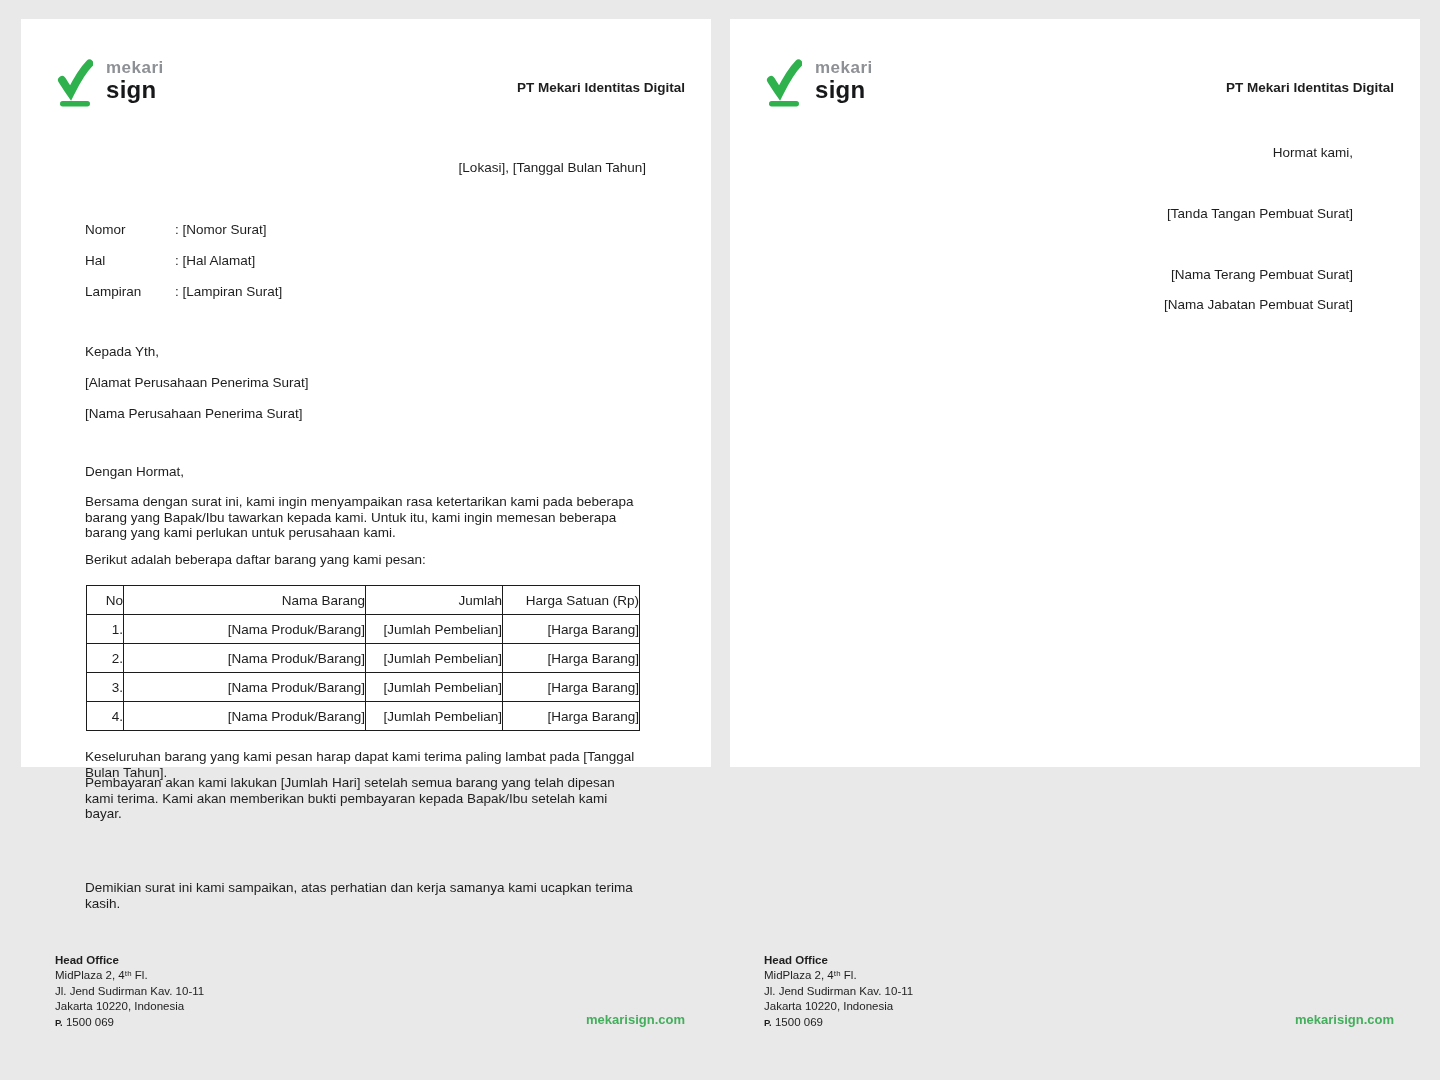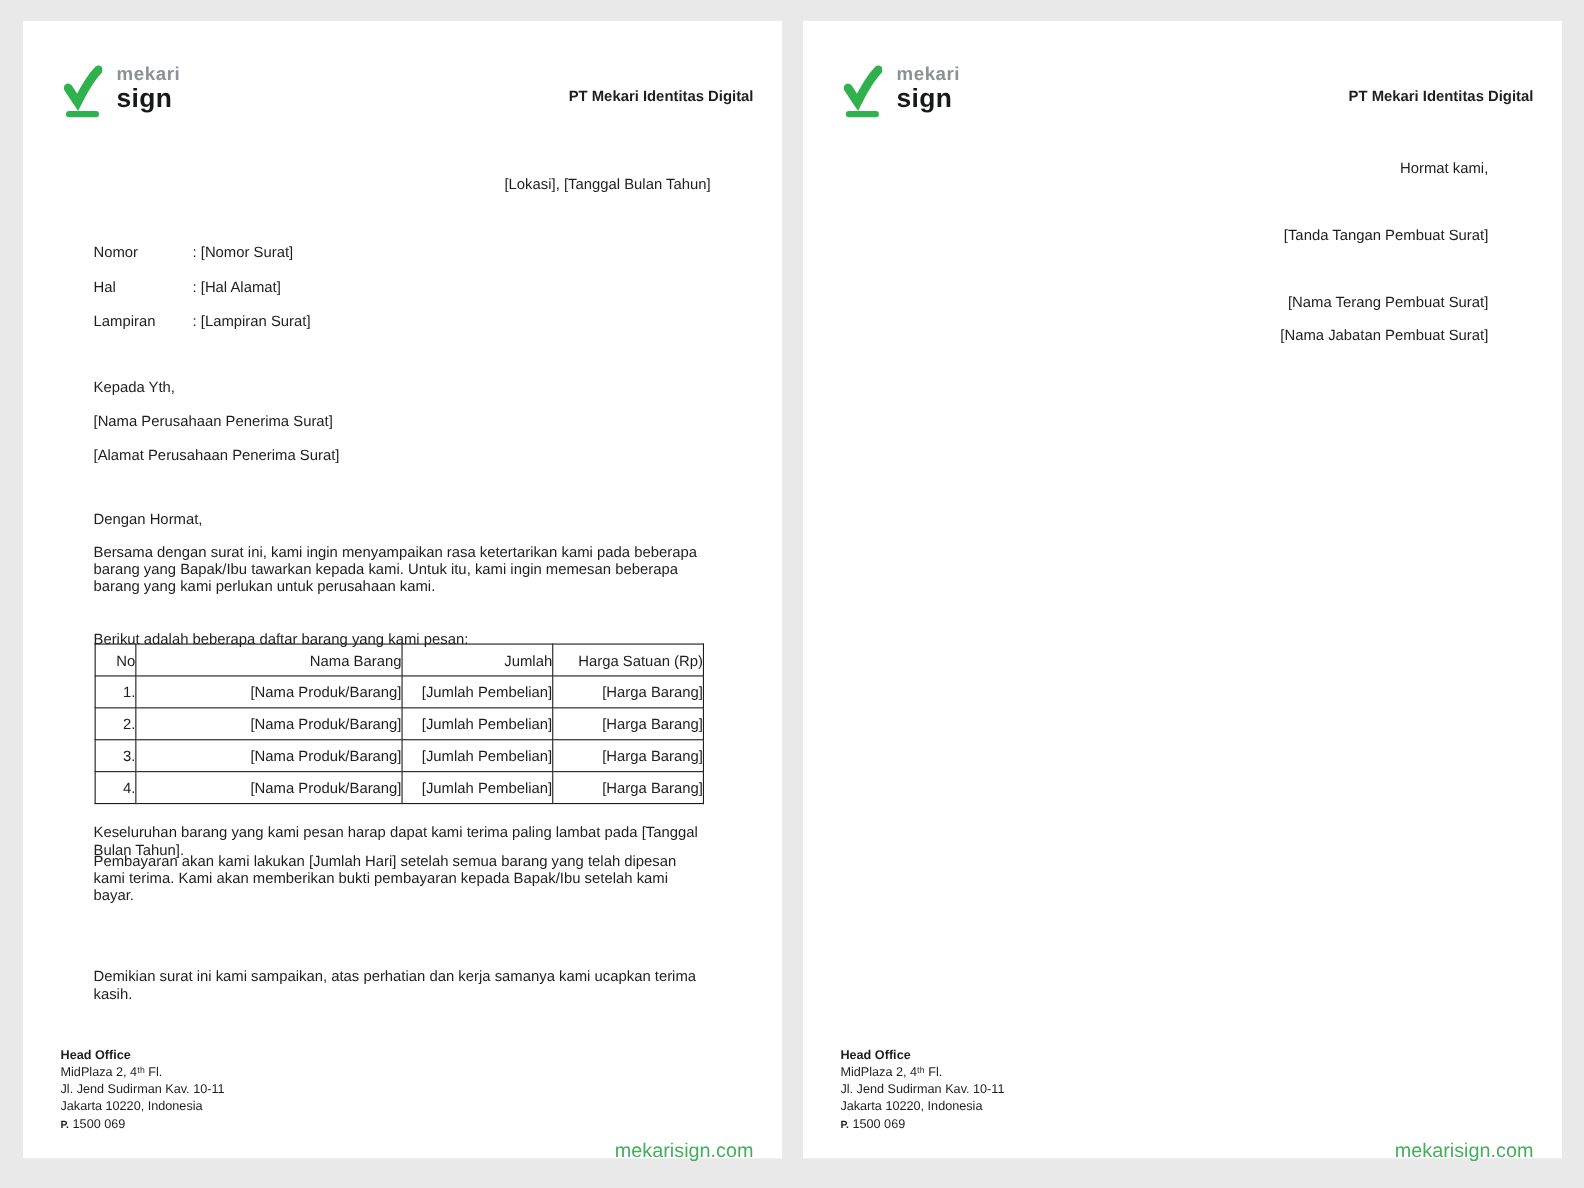--- a/index.html
+++ b/index.html
@@ -3,21 +3,21 @@
 <meta charset="utf-8">
 <style>
   :root{
     --bg:#e9e9e9; --page:#ffffff; --ink:#1e1e1f; --logo-gray:#8d9095;
     --green:#2fb14d; --link-green:#43ae5c; --tborder:#1c1c1c;
   }
   *{margin:0;padding:0;box-sizing:border-box;}
   html,body{width:1440px;height:1080px;}
   body{background:var(--bg);font-family:"Liberation Sans","DejaVu Sans",sans-serif;color:var(--ink);}
   .canvas{position:relative;width:1440px;height:1080px;overflow:hidden;}
-  .page{position:absolute;top:19px;width:690px;height:1034px;background:var(--page);}
+  .page{position:absolute;top:19px;width:690px;height:748px;background:var(--page);}
   .page-1{left:21px;}
   .page-2{left:730px;}
 
   
   .logo{position:absolute;left:36px;top:40px;display:flex;align-items:flex-start;}
   .logo svg{display:block;}
   .logo-text{margin-left:13px;display:flex;flex-direction:column;}
   .logo-word-top{font-size:17px;font-weight:600;color:var(--logo-gray);letter-spacing:.5px;line-height:1.1;}
   .logo-word-bottom{font-size:24px;font-weight:800;color:#17181a;letter-spacing:.3px;line-height:.95;margin-top:1px;}
   .company{position:absolute;top:61px;right:26px;font-size:13.5px;font-weight:bold;}
@@ -26,21 +26,21 @@
   .t{font-size:13.5px;line-height:15.7px;}
   .date-line{position:absolute;top:141px;right:65px;}
   .meta{position:absolute;left:64px;top:196px;}
   .meta-row{height:30.6px;display:flex;align-items:center;}
   .meta-label{display:inline-block;width:90px;}
   .recipient{position:absolute;left:64px;top:318px;}
   .recipient div{height:30.6px;display:flex;align-items:center;}
   .salutation{position:absolute;left:64px;top:445px;}
   .para{position:absolute;left:64px;width:560px;}
   .para-intro{top:475px;}
-  .list-intro{position:absolute;left:64px;top:554px;}
+  .list-intro{position:absolute;left:64px;top:533px;}
   .para-deadline{top:730px;}
   .para-payment{top:756px;}
   .para-closing{top:838px;margin-top:23px;}
 
   
   .order-table{position:absolute;left:65px;top:566px;border-collapse:collapse;table-layout:fixed;}
   .order-table th,.order-table td{
     border:1px solid var(--tborder);font-size:13.5px;font-weight:normal;
     text-align:right;height:29px;padding:0 0 0 7px;vertical-align:middle;white-space:nowrap;overflow:hidden;
   }
@@ -49,21 +49,21 @@
   .signoff-line{position:absolute;right:67px;white-space:nowrap;}
   .so-closing{top:126px;}
   .so-signature{top:187px;}
   .so-name{top:248px;}
   .so-title{top:278px;}
 
   
   .footer{position:absolute;left:34px;top:934px;font-size:11.5px;line-height:15.4px;}
   .footer .office{font-weight:bold;}
   .phone-prefix{font-size:9.5px;font-weight:600;}
-  .website{position:absolute;right:26px;top:993px;font-size:18px;font-weight:normal;color:var(--link-green);text-decoration:none;margin-top:24px;}
+  .website{position:absolute;right:26px;top:993px;font-size:13px;font-weight:bold;color:var(--link-green);text-decoration:none;}
 </style>
 </head>
 <body>
 
 <div class="canvas">
 
   <section class="page page-1">
 
     <div class="logo">
       <span>
@@ -91,22 +91,22 @@
         <span>: [Hal Alamat]</span>
       </div>
       <div class="t meta-row">
         <span class="meta-label">Lampiran</span>
         <span>: [Lampiran Surat]</span>
       </div>
     </div>
 
     <div class="t recipient">
       <div>Kepada Yth,</div>
+      <div>[Alamat Perusahaan Penerima Surat]</div>
       <div>[Nama Perusahaan Penerima Surat]</div>
-      <div>[Alamat Perusahaan Penerima Surat]</div>
     </div>
 
     <div class="t salutation">Dengan Hormat,</div>
 
     <div class="t para para-intro">
       <div>Bersama dengan surat ini, kami ingin menyampaikan rasa ketertarikan kami pada beberapa</div>
       <div>barang yang Bapak/Ibu tawarkan kepada kami. Untuk itu, kami ingin memesan beberapa</div>
       <div>barang yang kami perlukan untuk perusahaan kami.</div>
     </div>
 

